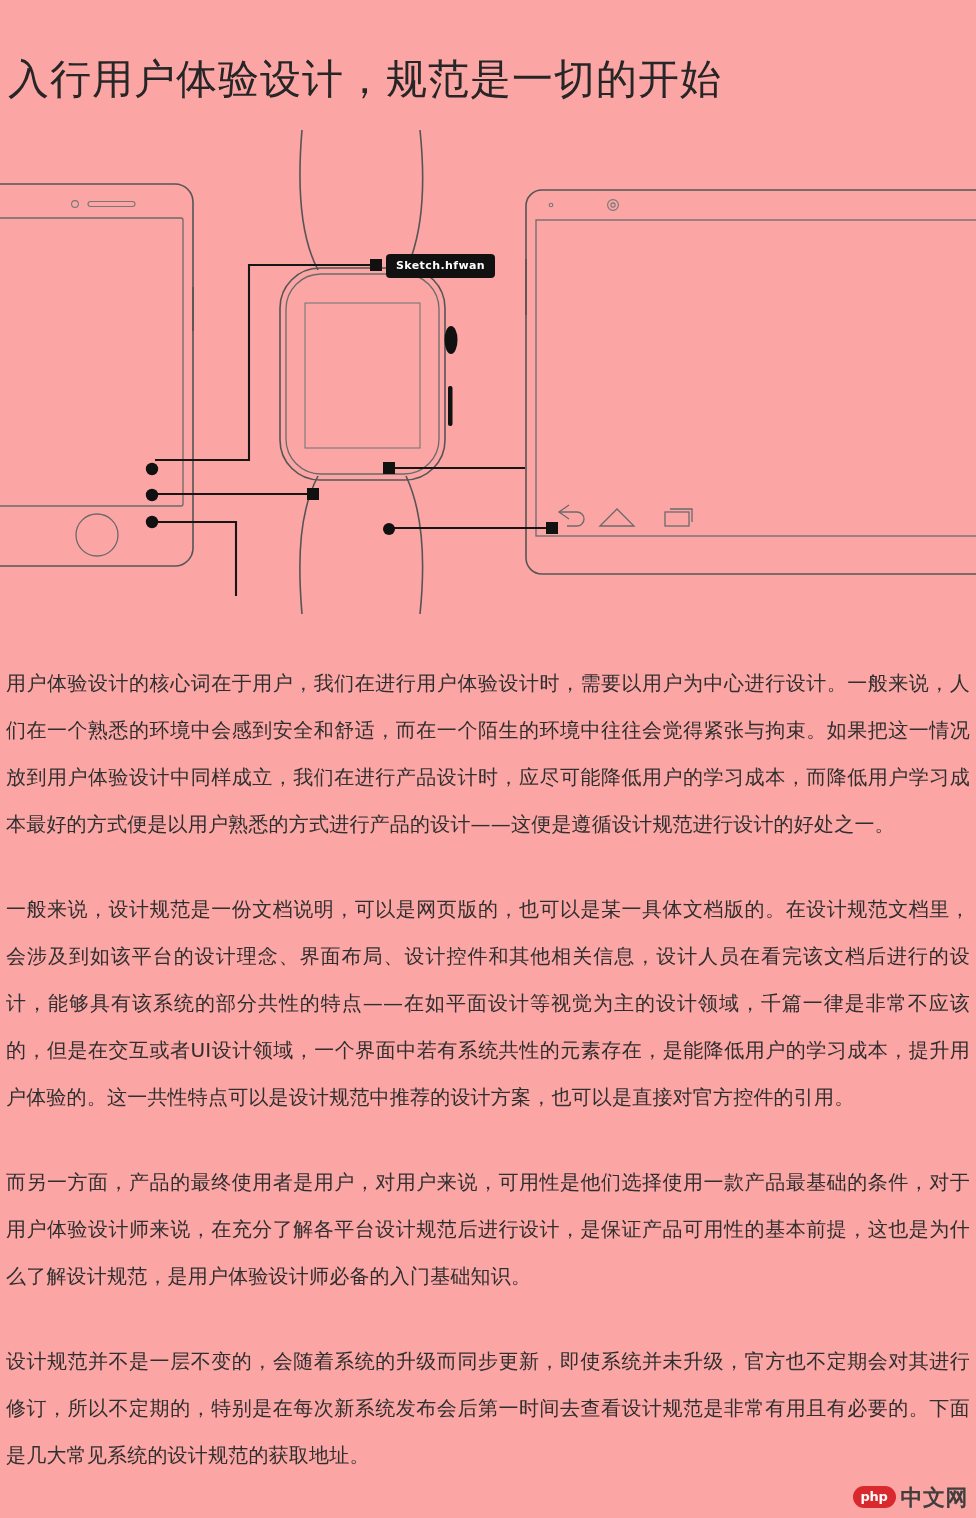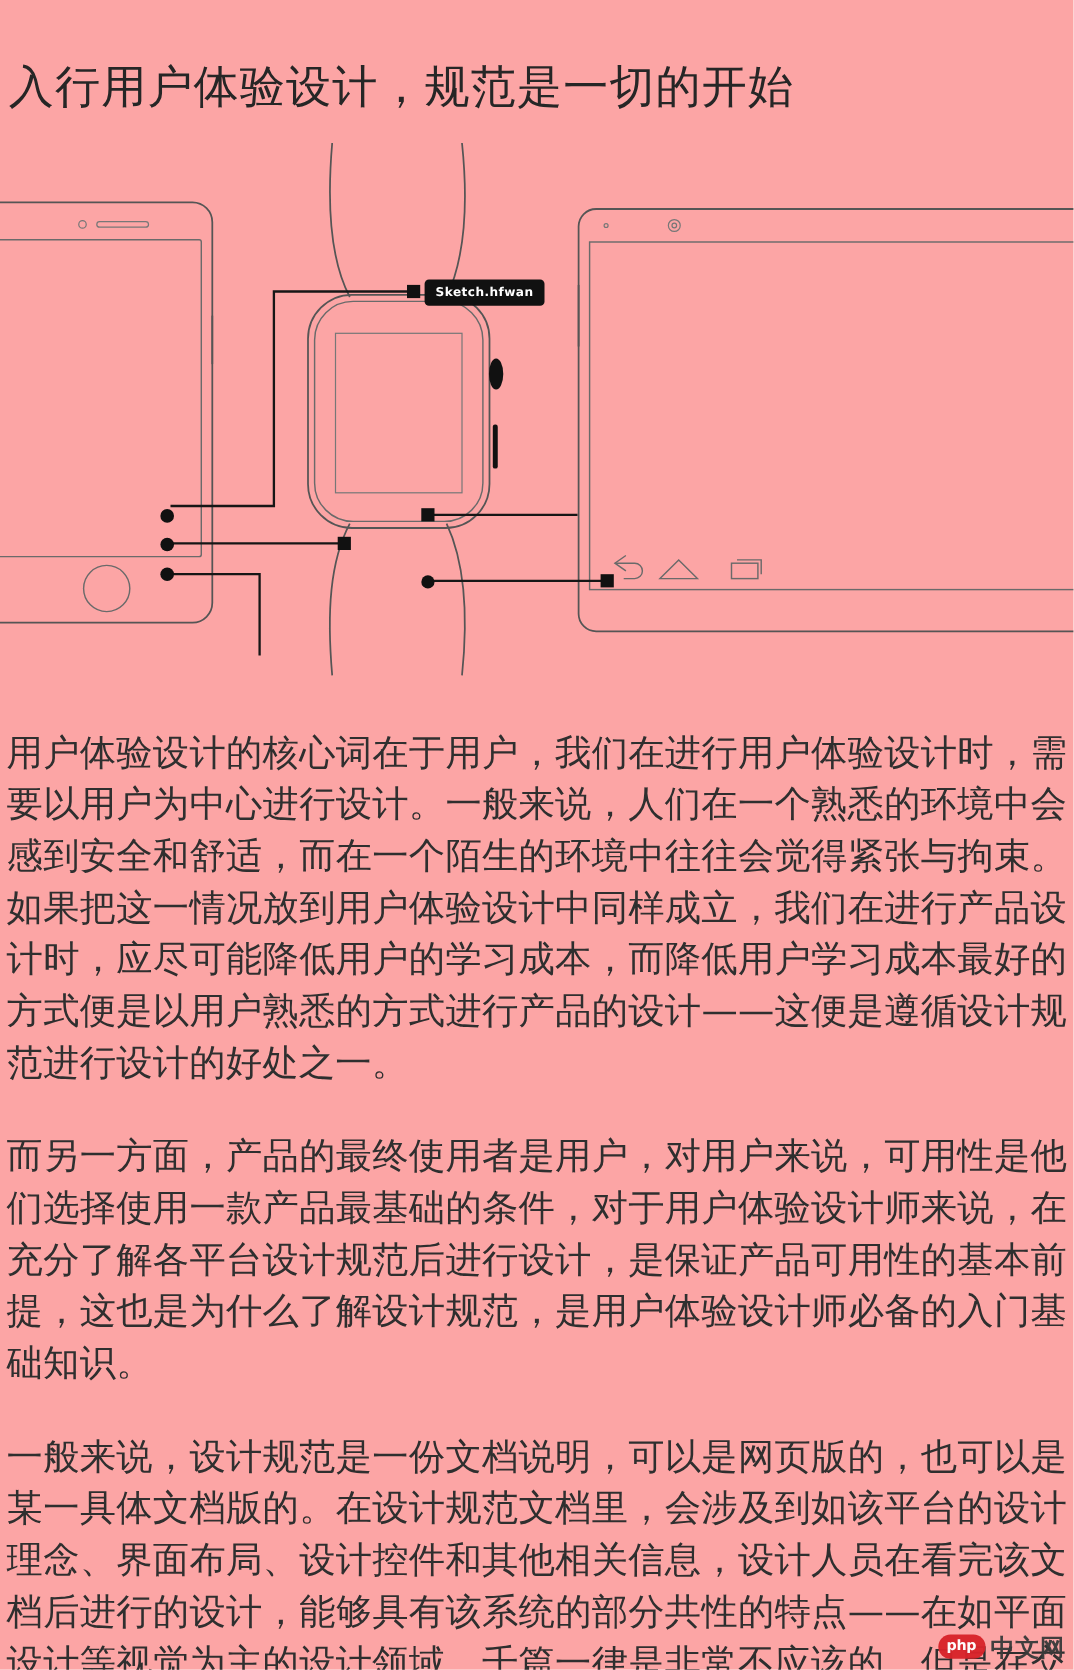--- a/index.html
+++ b/index.html
@@ -68,21 +68,21 @@
 
   
   .body-copy {
     position: absolute;
     left: 6px;
     top: 660px;
     width: 964px;
   }
   .body-copy p {
     margin: 0 0 38px 0;
-    font-size: 33px;
+    font-size: 20px;
     line-height: 47px;
     color: #2f2f2f;
     text-align: justify;
     text-justify: inter-ideograph;
     letter-spacing: 0.2px;
     font-family: "DejaVu Sans", "Liberation Sans", sans-serif;
   }
   .body-copy p:last-child { margin-bottom: 0; }
 
   
@@ -222,22 +222,22 @@
         <circle class="mk" cx="389" cy="411" r="6"></circle>
         <rect class="mk" x="546" y="404" width="12" height="12"></rect>
       </g>
     </svg>
 
     <div class="sketch-badge">Sketch.hfwan</div>
   </div>
 
   <div class="body-copy">
     <p>用户体验设计的核心词在于用户，我们在进行用户体验设计时，需要以用户为中心进行设计。一般来说，人们在一个熟悉的环境中会感到安全和舒适，而在一个陌生的环境中往往会觉得紧张与拘束。如果把这一情况放到用户体验设计中同样成立，我们在进行产品设计时，应尽可能降低用户的学习成本，而降低用户学习成本最好的方式便是以用户熟悉的方式进行产品的设计——这便是遵循设计规范进行设计的好处之一。</p>
+    <p>一般来说，设计规范是一份文档说明，可以是网页版的，也可以是某一具体文档版的。在设计规范文档里，会涉及到如该平台的设计理念、界面布局、设计控件和其他相关信息，设计人员在看完该文档后进行的设计，能够具有该系统的部分共性的特点——在如平面设计等视觉为主的设计领域，千篇一律是非常不应该的，但是在交互或者UI设计领域，一个界面中若有系统共性的元素存在，是能降低用户的学习成本，提升用户体验的。这一共性特点可以是设计规范中推荐的设计方案，也可以是直接对官方控件的引用。</p>
     <p>而另一方面，产品的最终使用者是用户，对用户来说，可用性是他们选择使用一款产品最基础的条件，对于用户体验设计师来说，在充分了解各平台设计规范后进行设计，是保证产品可用性的基本前提，这也是为什么了解设计规范，是用户体验设计师必备的入门基础知识。</p>
-    <p>一般来说，设计规范是一份文档说明，可以是网页版的，也可以是某一具体文档版的。在设计规范文档里，会涉及到如该平台的设计理念、界面布局、设计控件和其他相关信息，设计人员在看完该文档后进行的设计，能够具有该系统的部分共性的特点——在如平面设计等视觉为主的设计领域，千篇一律是非常不应该的，但是在交互或者UI设计领域，一个界面中若有系统共性的元素存在，是能降低用户的学习成本，提升用户体验的。这一共性特点可以是设计规范中推荐的设计方案，也可以是直接对官方控件的引用。</p>
     <p>设计规范并不是一层不变的，会随着系统的升级而同步更新，即使系统并未升级，官方也不定期会对其进行修订，所以不定期的，特别是在每次新系统发布会后第一时间去查看设计规范是非常有用且有必要的。下面是几大常见系统的设计规范的获取地址。</p>
   </div>
 
   <div class="watermark">
     <span class="php-badge">php</span>
     <span class="wm-text">中文网</span>
   </div>
 
 </div>
 

